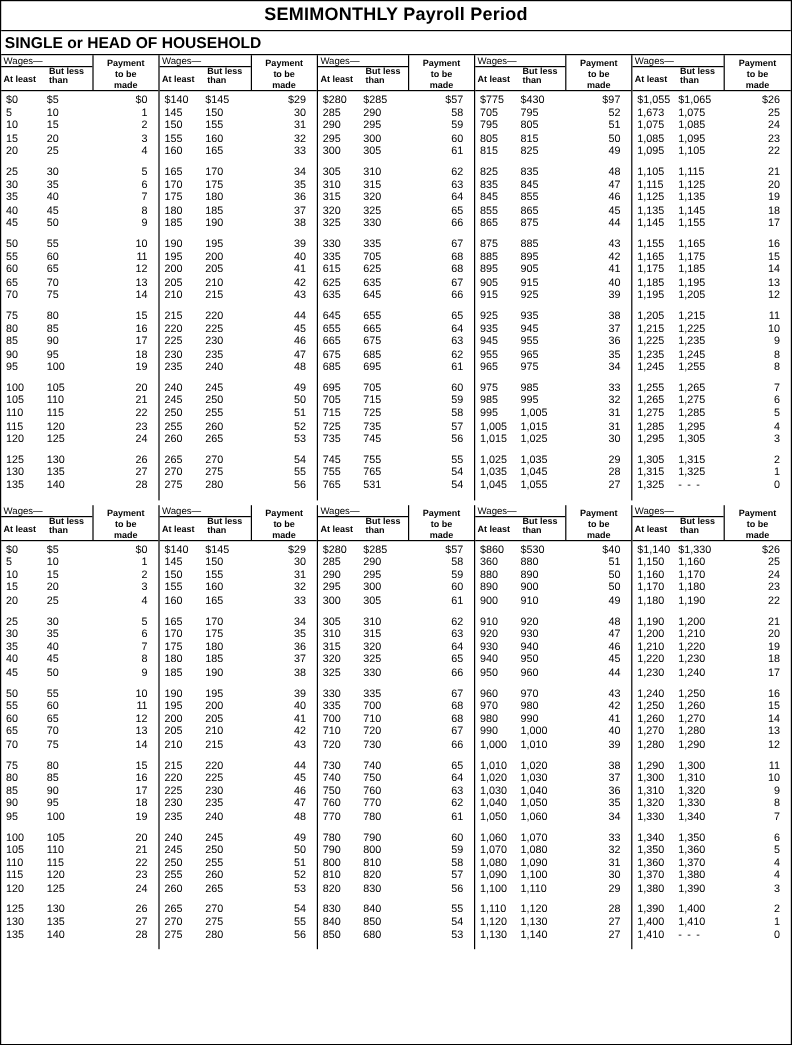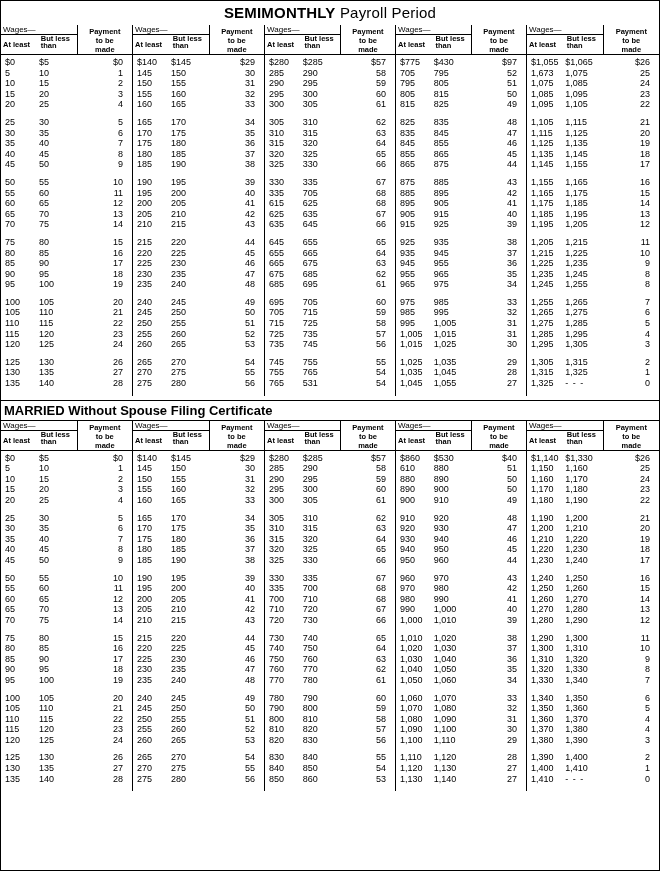--- a/index.html
+++ b/index.html
@@ -11,21 +11,21 @@
     -webkit-font-smoothing:none;
   }
   .page{width:660px;height:871px;position:relative;box-sizing:border-box;border:1px solid #000;}
   .title{
     text-align:center;
     font-size:15px;
     font-weight:bold;
     padding:3px 0 4px 0;
     letter-spacing:.2px;
   }
-  .title .light{font-weight:normal;}
+  .title .light{font-weight:bold;}
   .section-head{
     border-top:1px solid #000;
     border-bottom:1px solid #000;
     font-size:13px;
     font-weight:bold;
     padding:2px 0 2px 3px;
     background:#fff;
   }
   .panel{display:flex;width:100%;box-sizing:border-box;}
   .block{
@@ -91,20 +91,21 @@
 </head>
 <body>
 
 <div class="page">
 
   <div class="title">
     <span>SEMIMONTHLY</span><span class="light"> Payroll Period</span>
   </div>
 
   <div id="sections">
+      <div class="section-head">SINGLE or HEAD OF HOUSEHOLD</div>
       <div class="panel">
         <div class="block" style="width: 132px;">
           <div class="hdr">
             <div class="wagescell" style="width: 76.56px;">
               <div class="wages-label">Wages—</div>
               <div class="sub">
                 <div class="c1" style="width: 38.28px;">At least</div>
                 <div class="c2" style="width: 38.28px; padding-top: 0px; line-height: 7px;">But less<br>than</div>
               </div>
             </div>
@@ -924,21 +925,20 @@
               <div class="row">
                 <div class="c at" style="width: 38.28px;">1,325</div>
                 <div class="c bl dash" style="width: 38.28px;">- - -</div>
                 <div class="c pay" style="width: 55.44px;">0</div>
               </div>
             </div>
           </div>
         </div>
       </div>
       <div class="spacer-mid"></div>
-      <div class="section-head">MARRIED Without Spouse Filing Certificate</div>
       <div class="panel">
         <div class="block" style="width: 132px;">
           <div class="hdr">
             <div class="wagescell" style="width: 76.56px;">
               <div class="wages-label">Wages—</div>
               <div class="sub">
                 <div class="c1" style="width: 38.28px;">At least</div>
                 <div class="c2" style="width: 38.28px; padding-top: 0px; line-height: 7px;">But less<br>than</div>
               </div>
             </div>
@@ -1418,21 +1418,21 @@
                 <div class="c bl" style="width: 37.99px;">840</div>
                 <div class="c pay" style="width: 55.02px;">55</div>
               </div>
               <div class="row">
                 <div class="c at" style="width: 37.99px;">840</div>
                 <div class="c bl" style="width: 37.99px;">850</div>
                 <div class="c pay" style="width: 55.02px;">54</div>
               </div>
               <div class="row">
                 <div class="c at" style="width: 37.99px;">850</div>
-                <div class="c bl" style="width: 37.99px;">860</div>
+                <div class="c bl" style="width: 37.99px;">680</div>
                 <div class="c pay" style="width: 55.02px;">53</div>
               </div>
             </div>
           </div>
         </div>
         <div class="block" style="width: 131px;">
           <div class="hdr">
             <div class="wagescell" style="width: 75.98px;">
               <div class="wages-label">Wages—</div>
               <div class="sub">
@@ -1443,21 +1443,21 @@
             <div class="paycell">Payment<br>to be<br>made</div>
           </div>
           <div class="rows">
             <div class="grp">
               <div class="row">
                 <div class="c at" style="width: 37.99px;">$860</div>
                 <div class="c bl" style="width: 37.99px;">$530</div>
                 <div class="c pay" style="width: 55.02px;">$40</div>
               </div>
               <div class="row">
-                <div class="c at" style="width: 37.99px;">610</div>
+                <div class="c at" style="width: 37.99px;">360</div>
                 <div class="c bl" style="width: 37.99px;">880</div>
                 <div class="c pay" style="width: 55.02px;">51</div>
               </div>
               <div class="row">
                 <div class="c at" style="width: 37.99px;">880</div>
                 <div class="c bl" style="width: 37.99px;">890</div>
                 <div class="c pay" style="width: 55.02px;">50</div>
               </div>
               <div class="row">
                 <div class="c at" style="width: 37.99px;">890</div>

